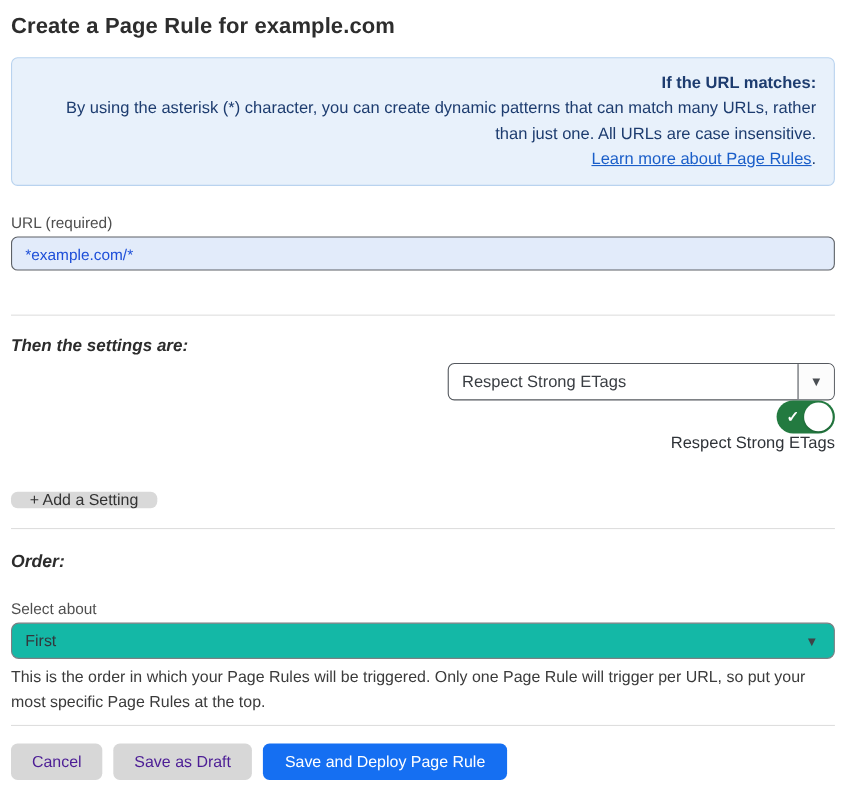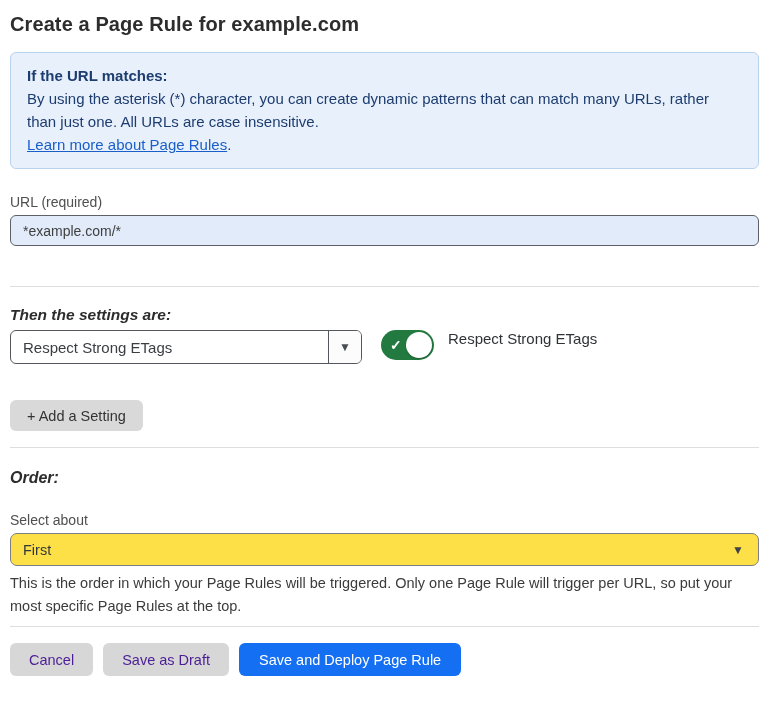--- a/index.html
+++ b/index.html
@@ -24,20 +24,21 @@
   
   .info-box {
     margin-top: 14px;
     background: #e8f1fb;
     border: 1px solid #b9d3ef;
     border-radius: 6px;
     padding: 11px 16px 12px 16px;
     color: #1d3c6f;
     font-size: 15px;
     line-height: 23px;
+    text-align: right;
   }
   .info-box .heading { font-weight: 700; }
   .info-box a.learn-link {
     color: #1a5ec9;
     text-decoration: underline;
     cursor: pointer;
   }
   .info-box .link-suffix { color: #1d3c6f; }
 
   .field-label {
@@ -50,21 +51,21 @@
   .url-label { margin-top: 24px; }
   .url-input {
     margin-top: 4px;
     width: 749px;
     height: 31px;
     background: #e2ebfa;
     border: 1px solid #5d6167;
     border-radius: 6px;
     padding: 0 12px;
     font-size: 14px;
-    color: #404040;
+    color: #1d4ed8;
     font-family: "Liberation Sans", sans-serif;
     outline: none;
     display: block;
   }
 
   hr.divider {
     border: none;
     border-top: 1px solid #dedede;
     height: 0;
   }
@@ -79,21 +80,22 @@
     line-height: 19px;
     font-style: italic;
   }
   .settings-heading { margin-top: 18px; }
   .picker-label { margin-top: 20px; }
 
   
   .setting-row {
     margin-top: 6px;
     display: flex;
-    align-items: flex-start;
+    align-items: flex-end;
+    flex-direction: column;
   }
   .setting-dropdown {
     width: 352px;
     height: 34px;
     background: #ffffff;
     border: 1px solid #54585e;
     border-radius: 6px;
     display: flex;
     align-items: stretch;
     cursor: pointer;
@@ -149,36 +151,36 @@
     font-size: 15px;
     color: #2f3338;
   }
 
   .add-setting-btn {
     margin-top: 36px;
     display: inline-block;
     background: #d9d9d9;
     border: none;
     border-radius: 6px;
-    height: 31px;
+    height: 15px;
     padding: 0 17px;
     font-size: 14.5px;
     color: #333333;
     font-family: "Liberation Sans", sans-serif;
     cursor: pointer;
   }
 
   .order-heading { margin-top: 20px; font-size: 16px; }
   .select-label { margin-top: 24px; }
 
   .order-select {
     margin-top: 4px;
     width: 749px;
     height: 33px;
-    background: #fde047;
+    background: #14b8a6;
     border: 1px solid #7c7f83;
     border-radius: 7px;
     display: flex;
     align-items: center;
     padding: 0 14px 0 12px;
     font-size: 14.5px;
     color: #33373c;
     cursor: pointer;
     position: relative;
   }

